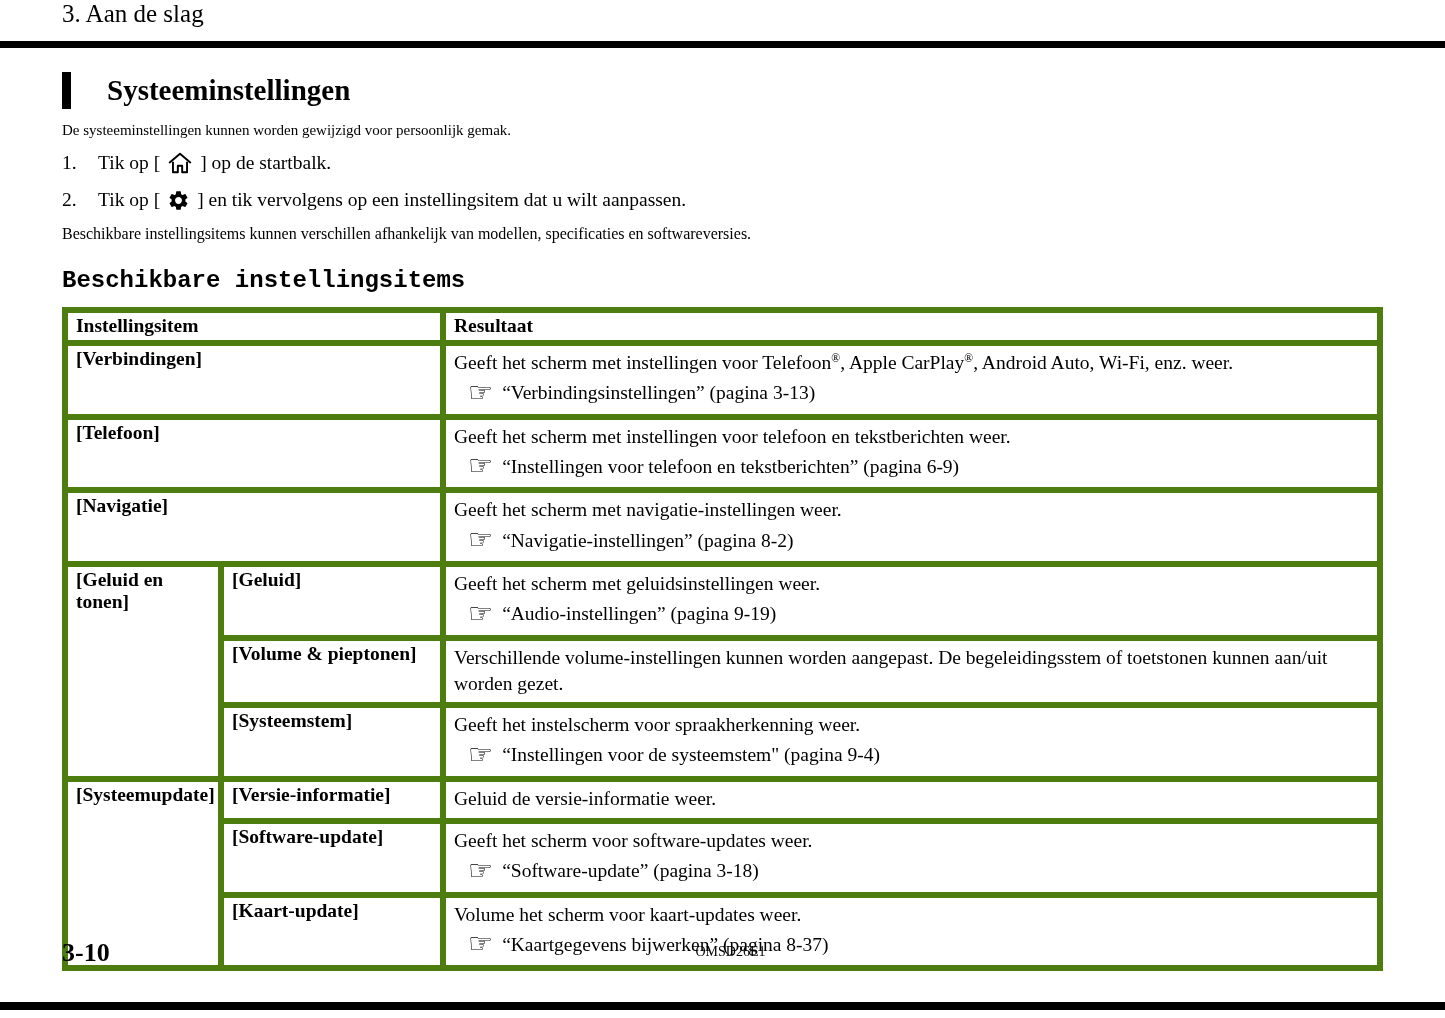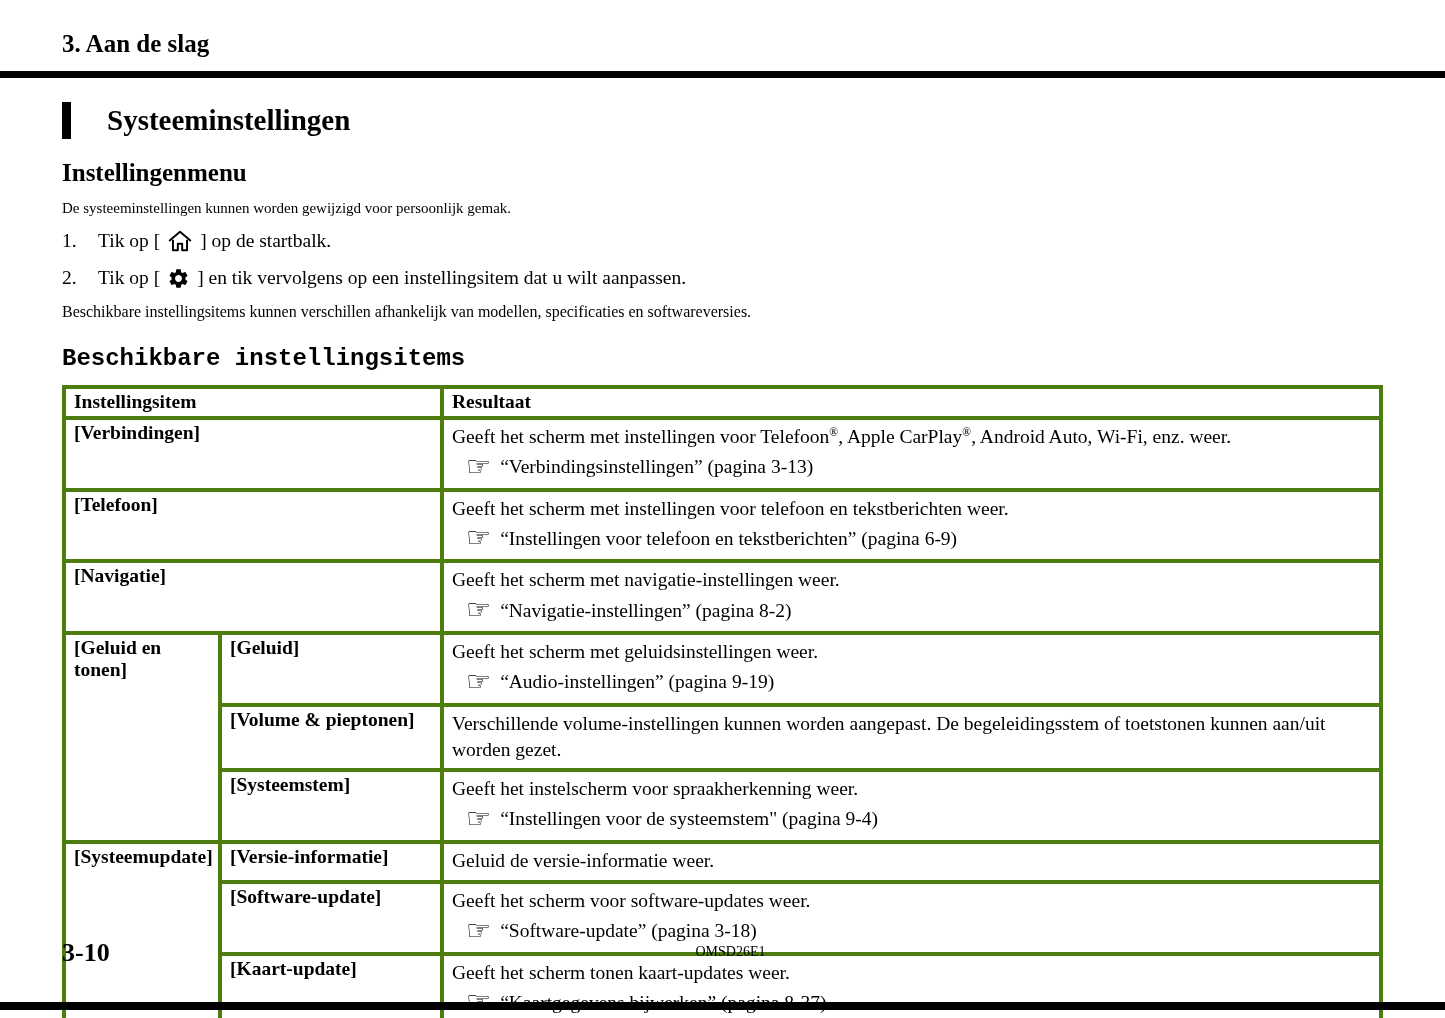--- a/index.html
+++ b/index.html
@@ -9,23 +9,22 @@
     font-family: "Liberation Serif", "DejaVu Serif", serif;
   }
   body {
     width: 1445px; height: 1018px;
     position: relative;
     overflow: hidden;
   }
   .page { padding: 0 62px; }
 
   .chapter-title {
-    padding-top: 30px;
     font-size: 25px;
-    font-weight: bold;
+    font-weight: normal;
   }
   .top-rule {
     height: 7px;
     background: #000;
     margin-top: 13px;
   }
 
   .section-head {
     margin-top: 24px;
     display: flex;
@@ -62,21 +61,21 @@
   .table-heading { margin-top: 24px; font-size: 24px; font-weight: bold; font-family: Liberation Mono, monospace; }
 
   table.settings {
     margin-top: 13px;
     width: 100%;
     border-collapse: collapse;
     table-layout: fixed;
     border: 2px solid #000;
   }
   table.settings th, table.settings td {
-    border: 4px solid #4d7c0f;
+    border: 6px solid #4d7c0f;
     vertical-align: top;
     text-align: left;
     font-size: 19.5px;
     padding: 2px 8px 6px 8px;
   }
   table.settings th { font-weight: bold; padding: 2px 8px 3px 8px; }
   .item-label { font-weight: bold; }
   .desc { line-height: 1.32; padding-top: 2px; }
   .desc sup { font-size: 60%; }
   .ref {
@@ -120,21 +119,20 @@
   <div class="chapter-title">3. Aan de slag</div>
 </div>
 <div class="top-rule"></div>
 <div class="page">
 
   <div class="section-head">
     <div class="section-bar"></div>
     <div class="section-title">Systeeminstellingen</div>
   </div>
 
-  <div class="menu-heading">Instellingenmenu</div>
 
   <div class="intro">De systeeminstellingen kunnen worden gewijzigd voor persoonlijk gemak.</div>
 
   <div class="steps">
     <div class="step">
       <span class="step-num">1.</span>
       <span>Tik op [</span>
       <span class="inline-icon">
         <svg width="26" height="24" viewBox="0 0 24 22">
           <path d="M2.5 10.5 L12 2.5 L21.5 10.5" fill="none" stroke="#000" stroke-width="1.8" stroke-linecap="round" stroke-linejoin="round"></path>
@@ -272,21 +270,21 @@
             <span>“Software-update” (pagina 3-18)</span>
           </div>
         </td>
       </tr>
 
       <tr>
         <td>
           <span class="item-label">[Kaart-update]</span>
         </td>
         <td>
-          <div class="desc">Geeft het scherm tonen kaart-updates weer.</div>
+          <div class="desc">Volume het scherm voor kaart-updates weer.</div>
           <div class="ref">
             <span class="hand">☞</span>
             <span>“Kaartgegevens bijwerken” (pagina 8-37)</span>
           </div>
         </td>
       </tr>
     </tbody>
   </table>
 
 </div>

